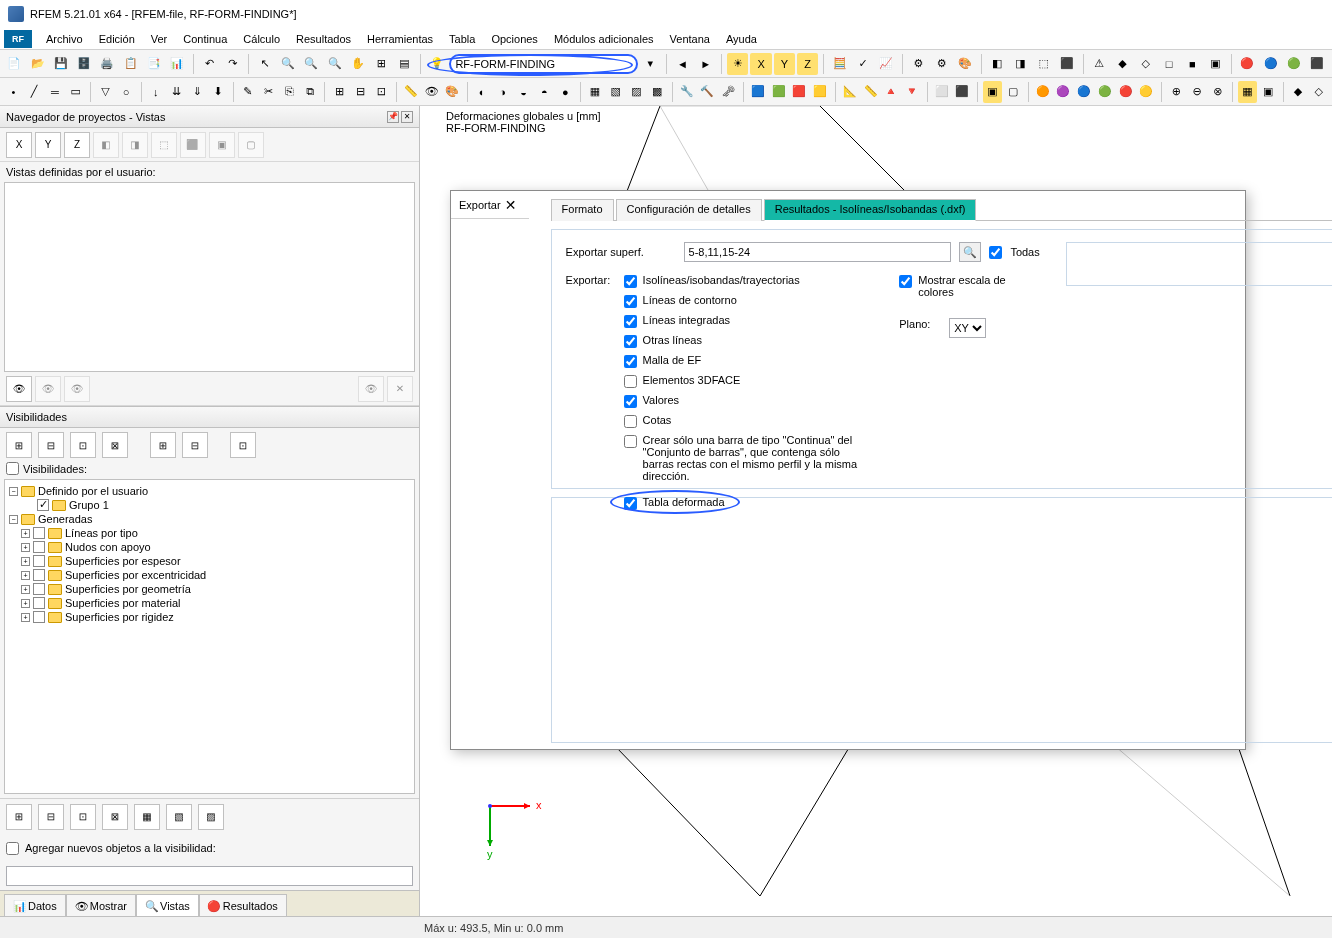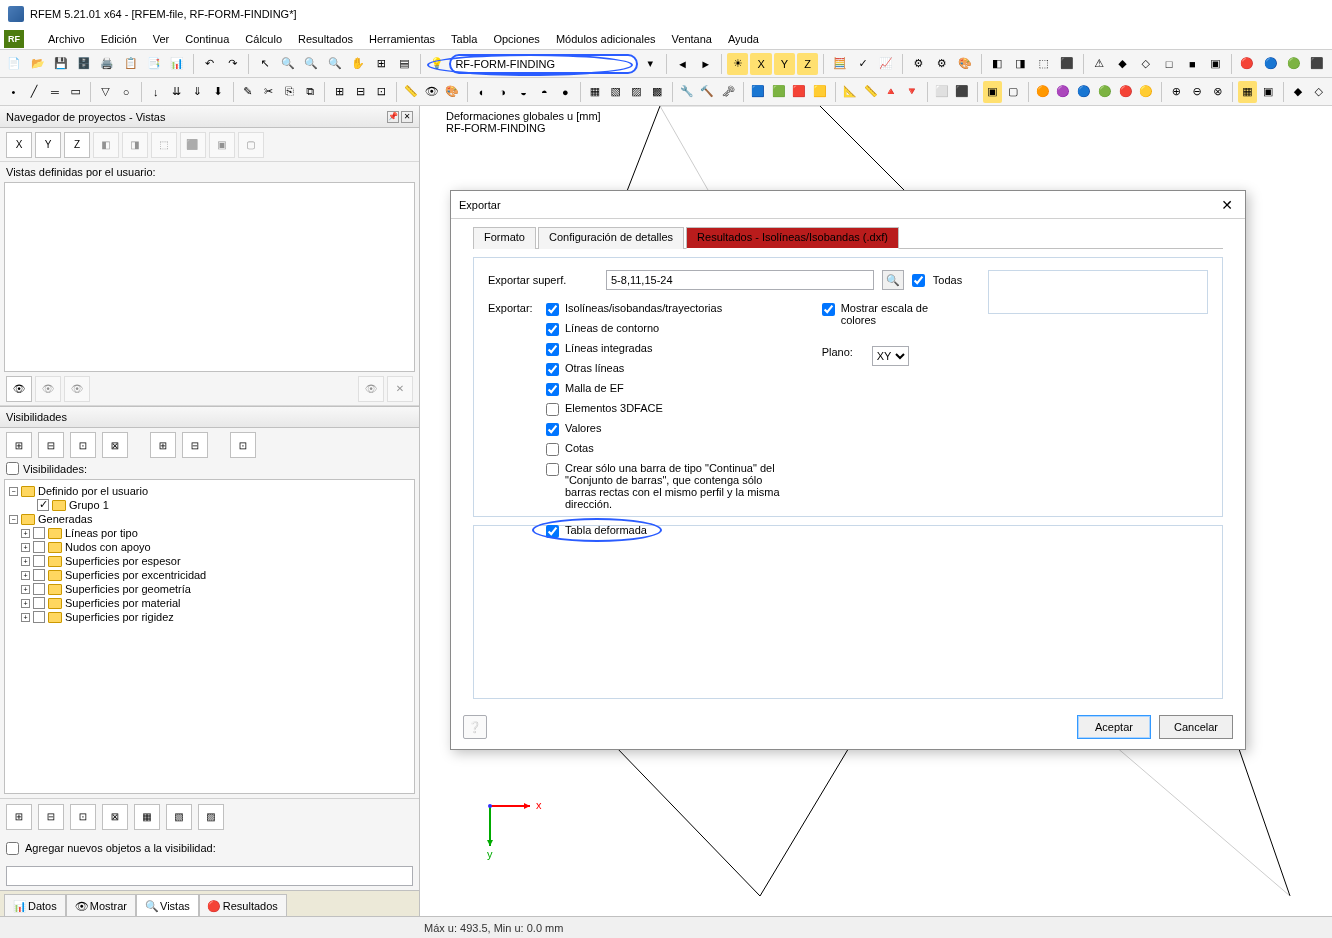--- a/index.html
+++ b/index.html
@@ -2,21 +2,21 @@
 <html><head>
 <meta charset="utf-8">
 <style>
 * { box-sizing: border-box; margin: 0; padding: 0; font-family: "Segoe UI", Tahoma, sans-serif; font-size: 11px; }
 body { background: #f0f0f0; width: 1332px; height: 938px; overflow: hidden; position: relative; }
 
 .titlebar { height: 28px; background: #fff; display: flex; align-items: center; padding: 0 8px; color: #000; }
 .titlebar .app-icon { width: 16px; height: 16px; margin-right: 6px; background: linear-gradient(135deg,#4a7cb8,#2a5c98); border-radius: 2px; }
 
 .menubar { height: 22px; background: #fff; display: flex; align-items: center; padding: 0 4px; border-bottom: 1px solid #d0d0d0; }
-.menubar .logo { width: 20px; height: 18px; background: #4d7c0f; margin-right: 16px; display:flex;align-items:center;justify-content:center;color:#fff;font-size:9px;font-weight:bold; }
+.menubar .logo { width: 28px; height: 18px; background: #0369a1; margin-right: 6px; display:flex;align-items:center;justify-content:center;color:#fff;font-size:9px;font-weight:bold; }
 .menubar span[data-name^="menu-"] { padding: 2px 8px; cursor: default; }
 
 .toolbar { height: 28px; background: #f5f5f5; border-bottom: 1px solid #d0d0d0; display: flex; align-items: center; padding: 0 4px; gap: 2px; }
 .toolbar-btn { width: 22px; height: 22px; display: flex; align-items: center; justify-content: center; border: 1px solid transparent; border-radius: 2px; }
 .toolbar-sep { width: 1px; height: 20px; background: #c8c8c8; margin: 0 3px; }
 .toolbar .combo { height: 20px; border: 1px solid #abadb3; background: #fff; display: flex; align-items: center; padding: 0 4px; font-size: 11px; }
 .toolbar .combo.main { width: 195px; border: 2px solid #2a5cff; border-radius: 12px; }
 
 .toolbar2 { height: 28px; background: #f5f5f5; border-bottom: 1px solid #d0d0d0; display: flex; align-items: center; padding: 0 4px; gap: 2px; }
 
@@ -49,27 +49,27 @@
 .nav-add-combo { flex:1;height:20px;border:1px solid #abadb3;background:#fff; }
 .nav-tabs { height:26px;display:flex;align-items:flex-end;padding:0 4px;gap:0;border-top:1px solid #c0c0c0;background:#ece9d8; }
 .nav-tab { height:22px;padding:3px 8px;background:#f5f5f5;border:1px solid #c0c0c0;border-bottom:none;display:flex;align-items:center;gap:3px;font-size:11px; }
 .nav-tab.active { background:#fff; }
 .nav-tab .ticon { width:12px;height:12px; }
 
 .viewport { flex:1; position:relative; background:#fff; overflow:hidden; }
 .viewport svg { width:100%; height:100%; }
 .vp-label { position:absolute; top:4px; left:26px; font-size:11px; color:#000; }
 
-.dialog { position:absolute; left:450px; top:190px; width:796px; height:560px; background:#fff; border:1px solid #8a8a8a; box-shadow: 3px 3px 12px rgba(0,0,0,.25); display:flex; flex-direction:column; }
+.dialog { position:absolute; left:450px; top:190px; width:796px; height:560px; background:#fff; border:1px solid #8a8a8a; box-shadow: 3px 3px 12px rgba(0,0,0,.25); display:flex; flex-direction:row; }
 .dialog-title { height:28px; display:flex;align-items:center;justify-content:space-between;padding:0 8px;border-bottom:1px solid #d0d0d0; }
 .dialog-close { width:20px;height:20px;display:flex;align-items:center;justify-content:center;font-size:14px;cursor:default; }
 .dialog-body { flex:1; padding: 6px 22px; display:flex;flex-direction:column; }
 .tabstrip { height:24px;display:flex;align-items:flex-end;border-bottom:1px solid #c0c0c0; }
 .dtab { height:22px;padding:3px 10px;border:1px solid #c0c0c0;border-bottom:none;background:#f4f4f4;margin-right:2px;position:relative;top:1px; }
-.dtab.active { background:#b91c1c;border-bottom:1px solid #fff; }
+.dtab.active { background:#14b8a6;border-bottom:1px solid #fff; }
 
 .groupbox { border:1px solid #c8d8e8; margin-top:8px; padding:12px 14px; display:flex; gap:26px; }
 .gb-left { flex:1; }
 .gb-right { width:340px;border:1px solid #c8d8e8; padding:10px; }
 
 .field-row { display:flex;align-items:center;gap:8px;margin-bottom:12px; }
 .field-row .lab { width:110px; }
 .field-row input[type=text] { flex:1;height:20px;border:1px solid #abadb3;padding:0 4px; }
 .pick-btn { width:22px;height:20px;border:1px solid #abadb3;background:#f0f0f0;display:flex;align-items:center;justify-content:center; }
 

